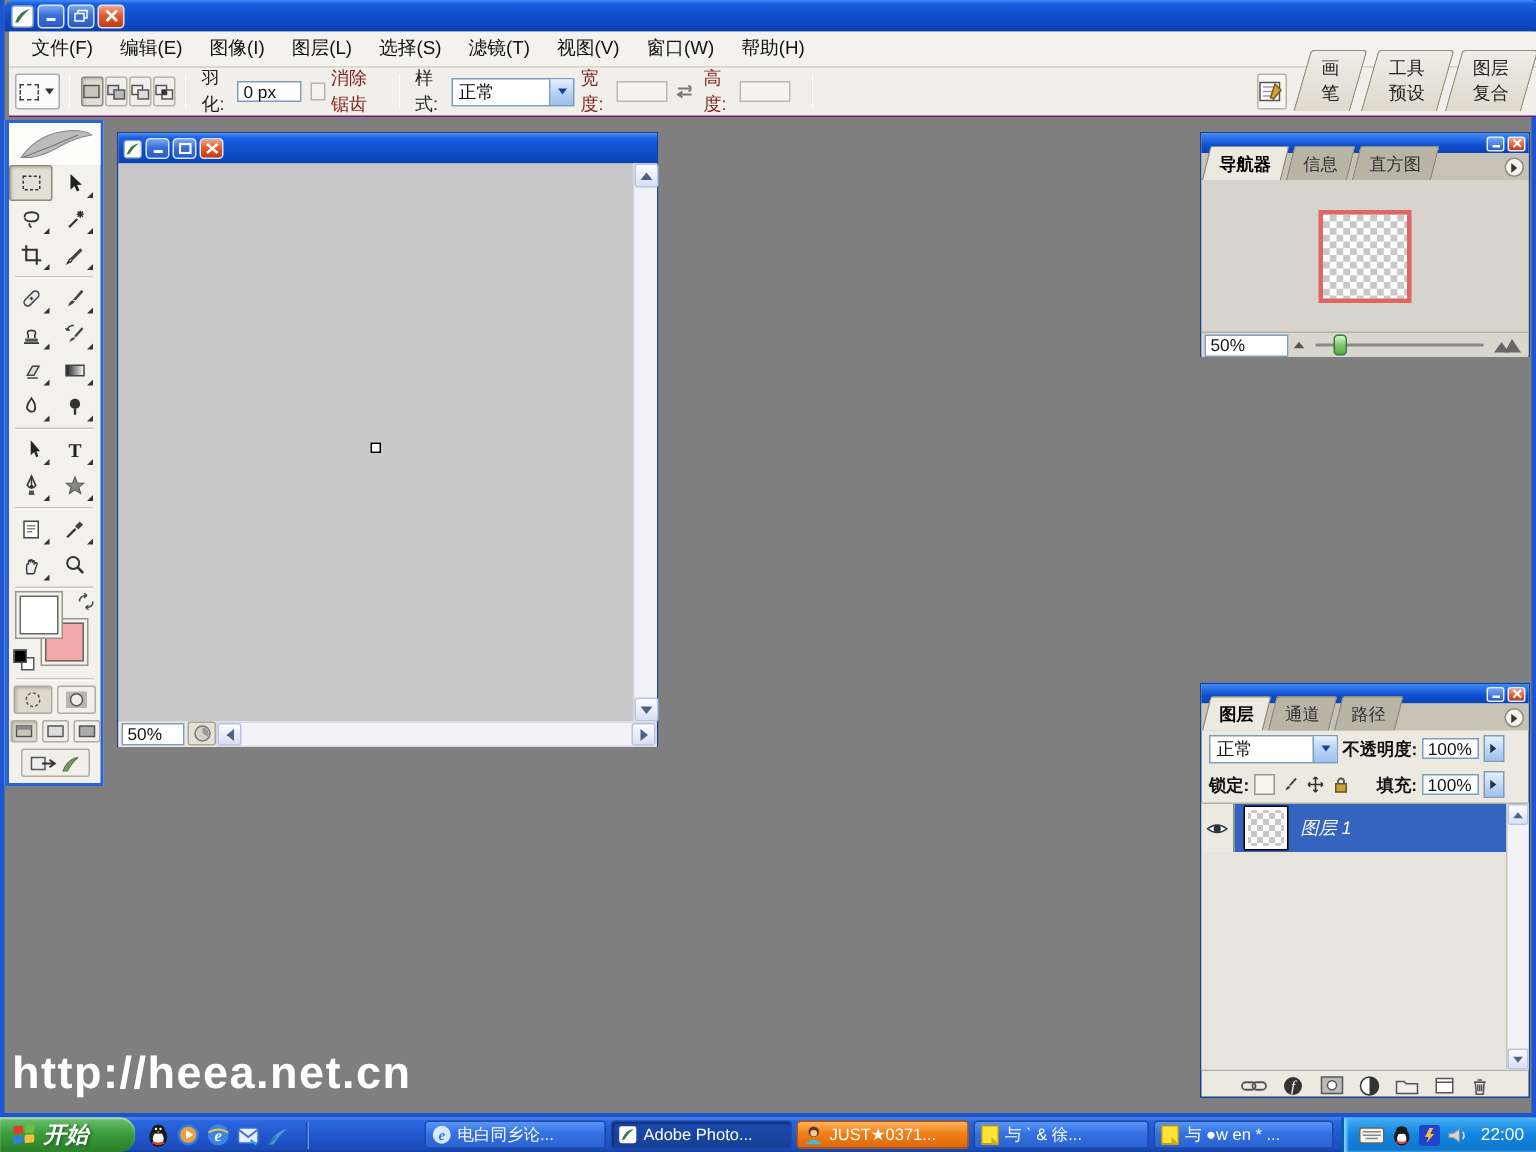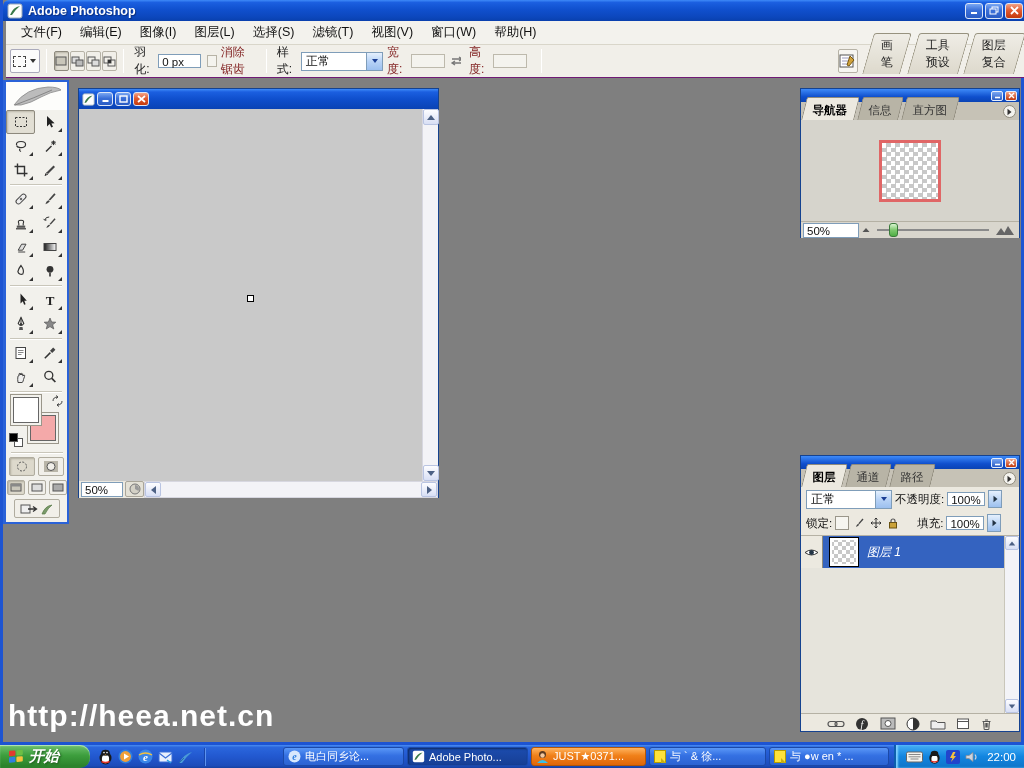--- a/index.html
+++ b/index.html
@@ -118,21 +118,21 @@
   .nav-body { height:101px; background:#d6d4cc; display:flex; align-items:center; justify-content:center; }
   .nav-thumb { width:62px; height:62px; border:3px solid #e06666; background-size:9px 9px; }
   .nav-foot { height:17px; display:flex; align-items:center; background:#d9d6cd; border-top:1px solid #b5b1a4; }
   .slider-track { flex:1; height:2px; background:#8a8a8a; margin:0 6px; position:relative; }
   .slider-thumb { position:absolute; left:12px; top:-6px; width:9px; height:14px; border:1px solid #3a7a3a;
     border-radius:3px; background:linear-gradient(180deg,#d8f5d0,#7ec86e 50%,#4fae45); }
   .mt { width:0; height:0; border-left:5px solid transparent; border-right:5px solid transparent; border-bottom:6px solid #555; }
   .mt.small { transform:scale(.7); }
 
   .lay-ctrl { height:24px; display:flex; align-items:center; padding:0 5px; gap:3px; }
-  .lay-label { font-size:11.5px; color:#111; }
+  .lay-label { font-size:11.5px; color:#111;font-weight:bold; }
   .spin-btn { width:14px; height:18px; background:linear-gradient(180deg,#e5f0fd,#9cc0ef);
     border:1px solid #7f9db9; display:flex; align-items:center; justify-content:center; }
   .spin-btn .arr.right { border-left-color:#234; transform:scale(.8); }
   .lock-ic { width:14px; height:14px; border:1px solid #9a968a; background:#f6f5f0;
     display:flex; align-items:center; justify-content:center; }
   .lock-ic.noborder { border:none; background:transparent; }
   .lay-list { position:relative; height:178px; background:#e6e4dc; border-top:1px solid #b5b1a4;font-style:italic; }
   .lay-row { position:absolute; left:0; top:0; right:15px; height:32px; background:#3463c0;
     display:flex; align-items:center; color:#fff; }
   .eye-box { width:22px; height:32px; border-right:1px solid #8f8b7d; display:flex; align-items:center; justify-content:center; background:#ece9e0; }
@@ -176,21 +176,20 @@
 <body>
 
 <div id="screen">
   <div class="ps-frame">
 
     <div class="titlebar">
       <svg width="16" height="16" viewBox="0 0 16 16">
         <rect x="1" y="1" width="14" height="14" rx="2" fill="#fdfdfd" stroke="#9ab"></rect>
         <path d="M3 12 Q6 4 13 3 Q9 6 5 12 Z" fill="#3a7a4a"></path>
       </svg>
-      <span class="ttl">Adobe Photoshop</span>
       <span class="winbtn">
           <svg width="10" height="8">
             <path d="M2 6 h6" stroke="#fff" stroke-width="2"></path>
           </svg>
         </span>
       <span class="winbtn">
           <svg width="10" height="9">
             <rect x="3" y="1" width="6" height="5" fill="none" stroke="#fff"></rect>
             <rect x="1" y="3" width="6" height="5" fill="#3a6fd8" stroke="#fff"></rect>
           </svg>

